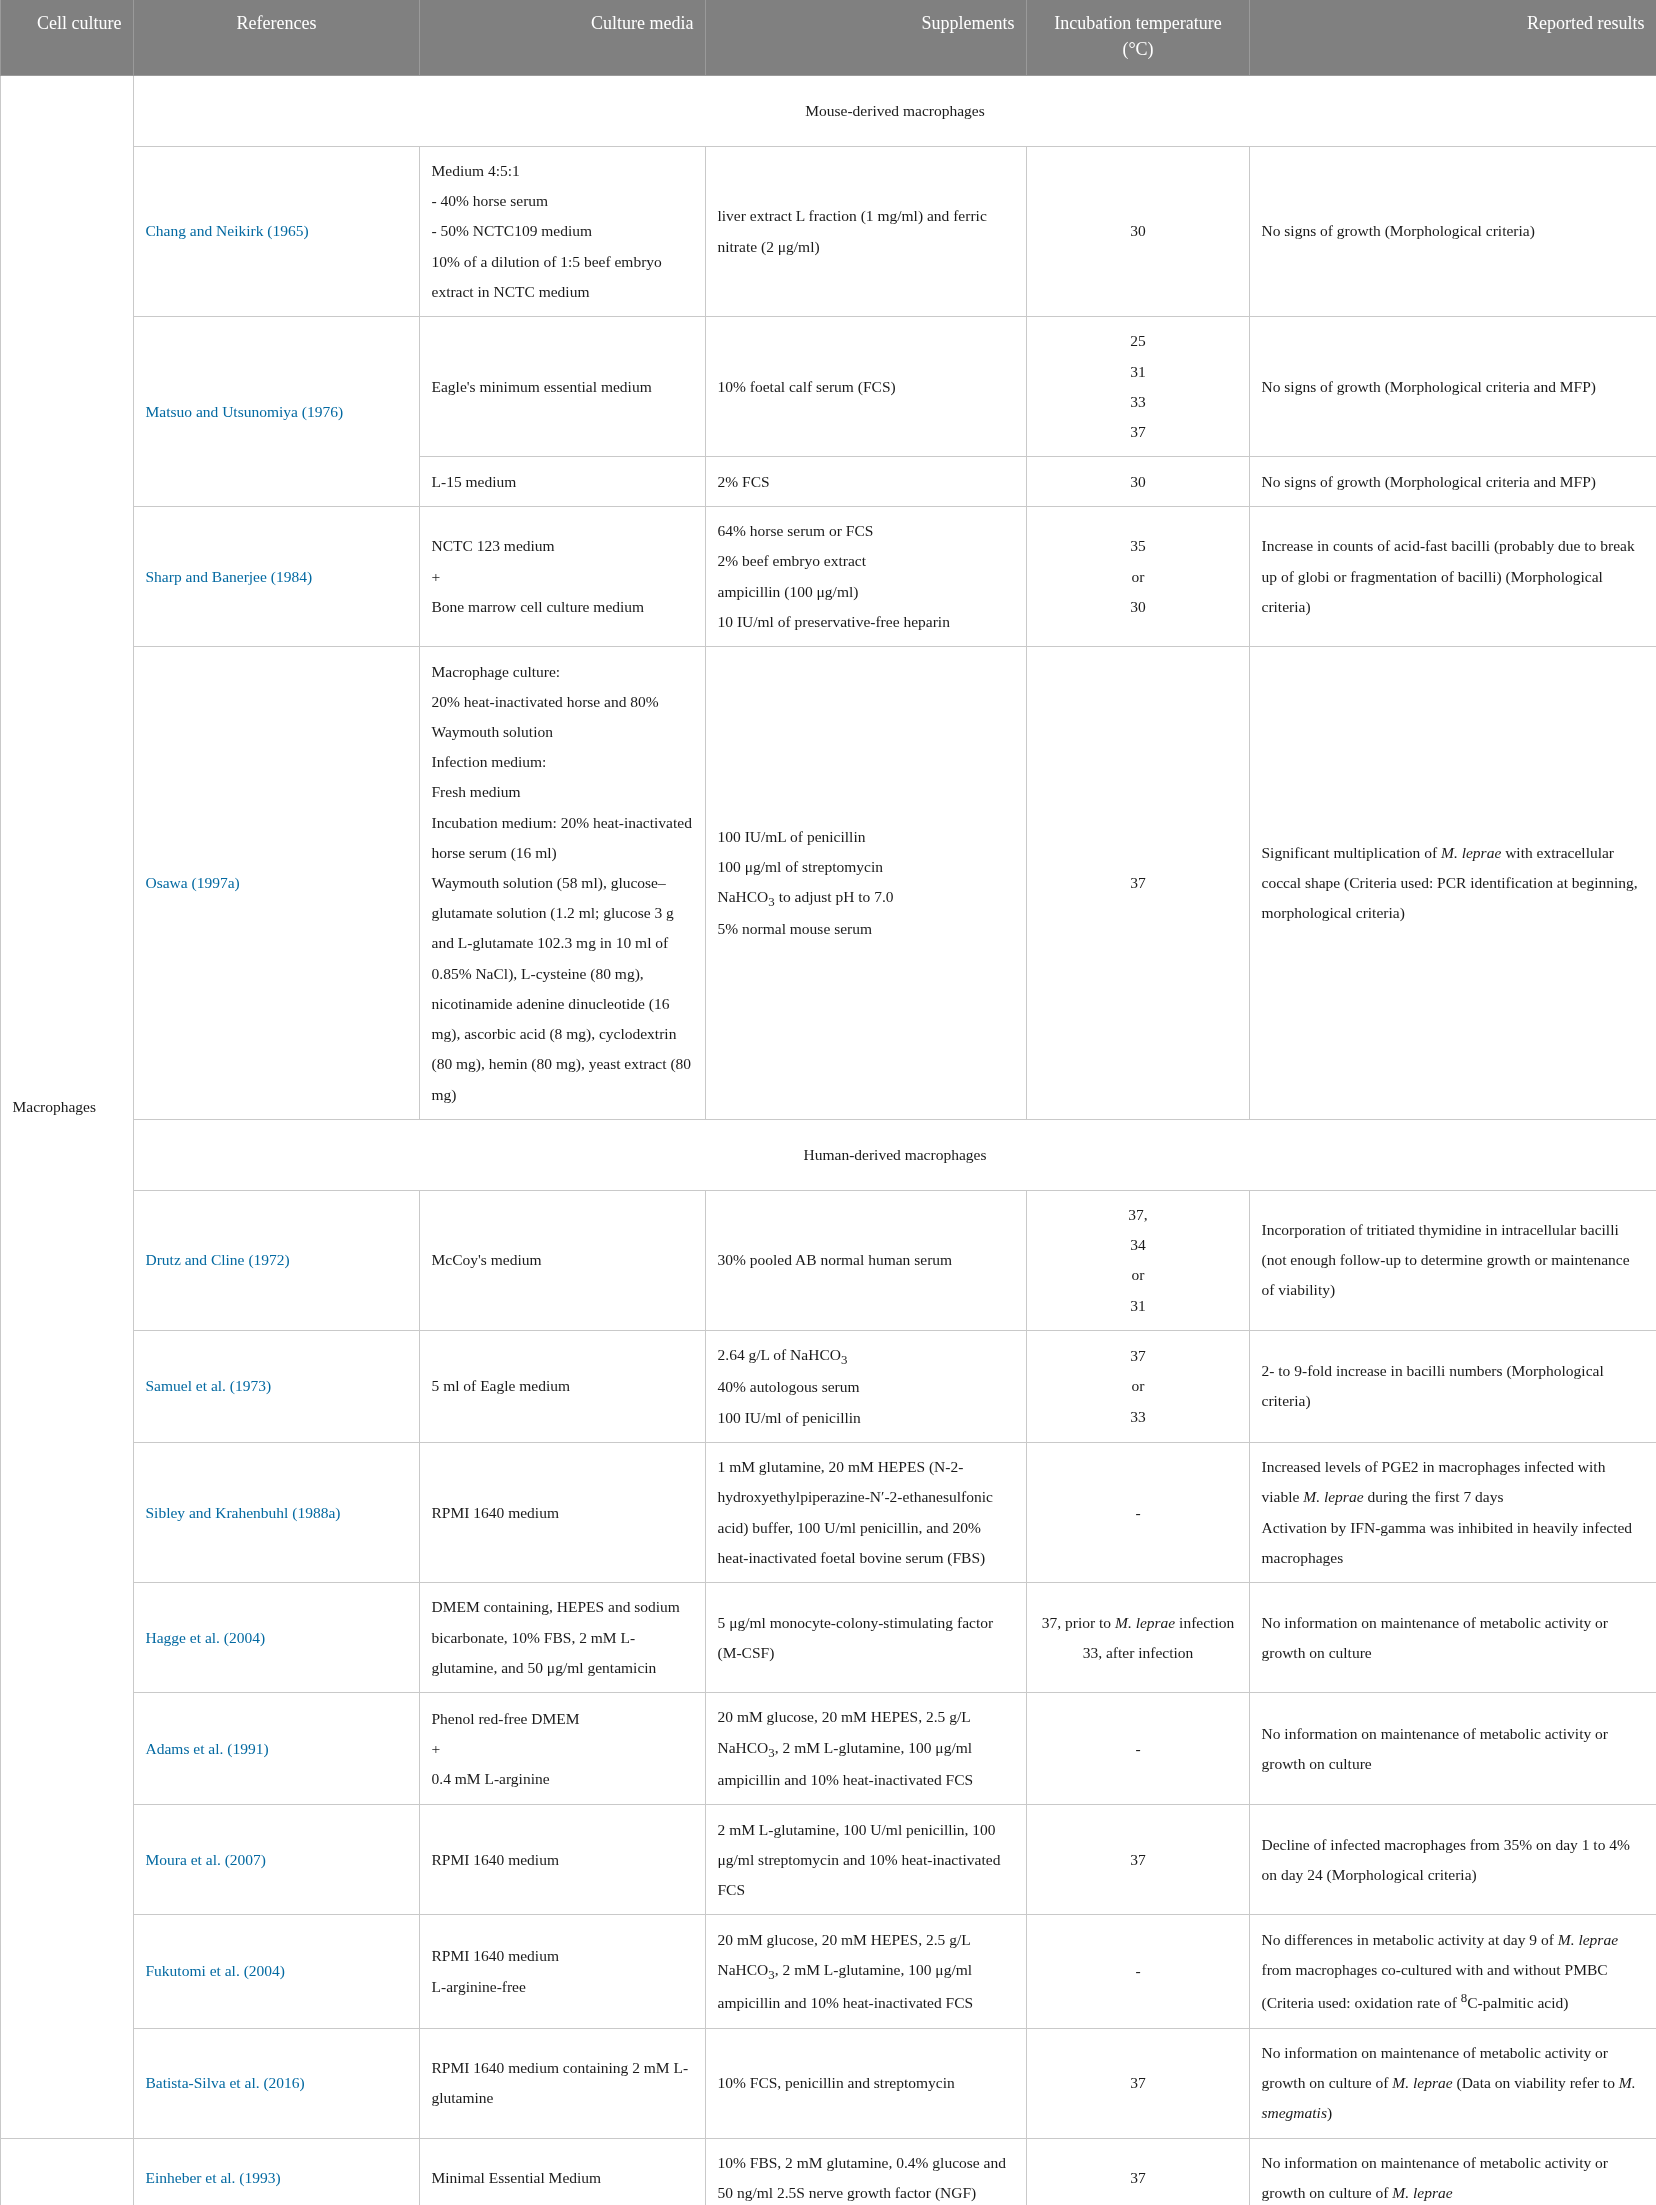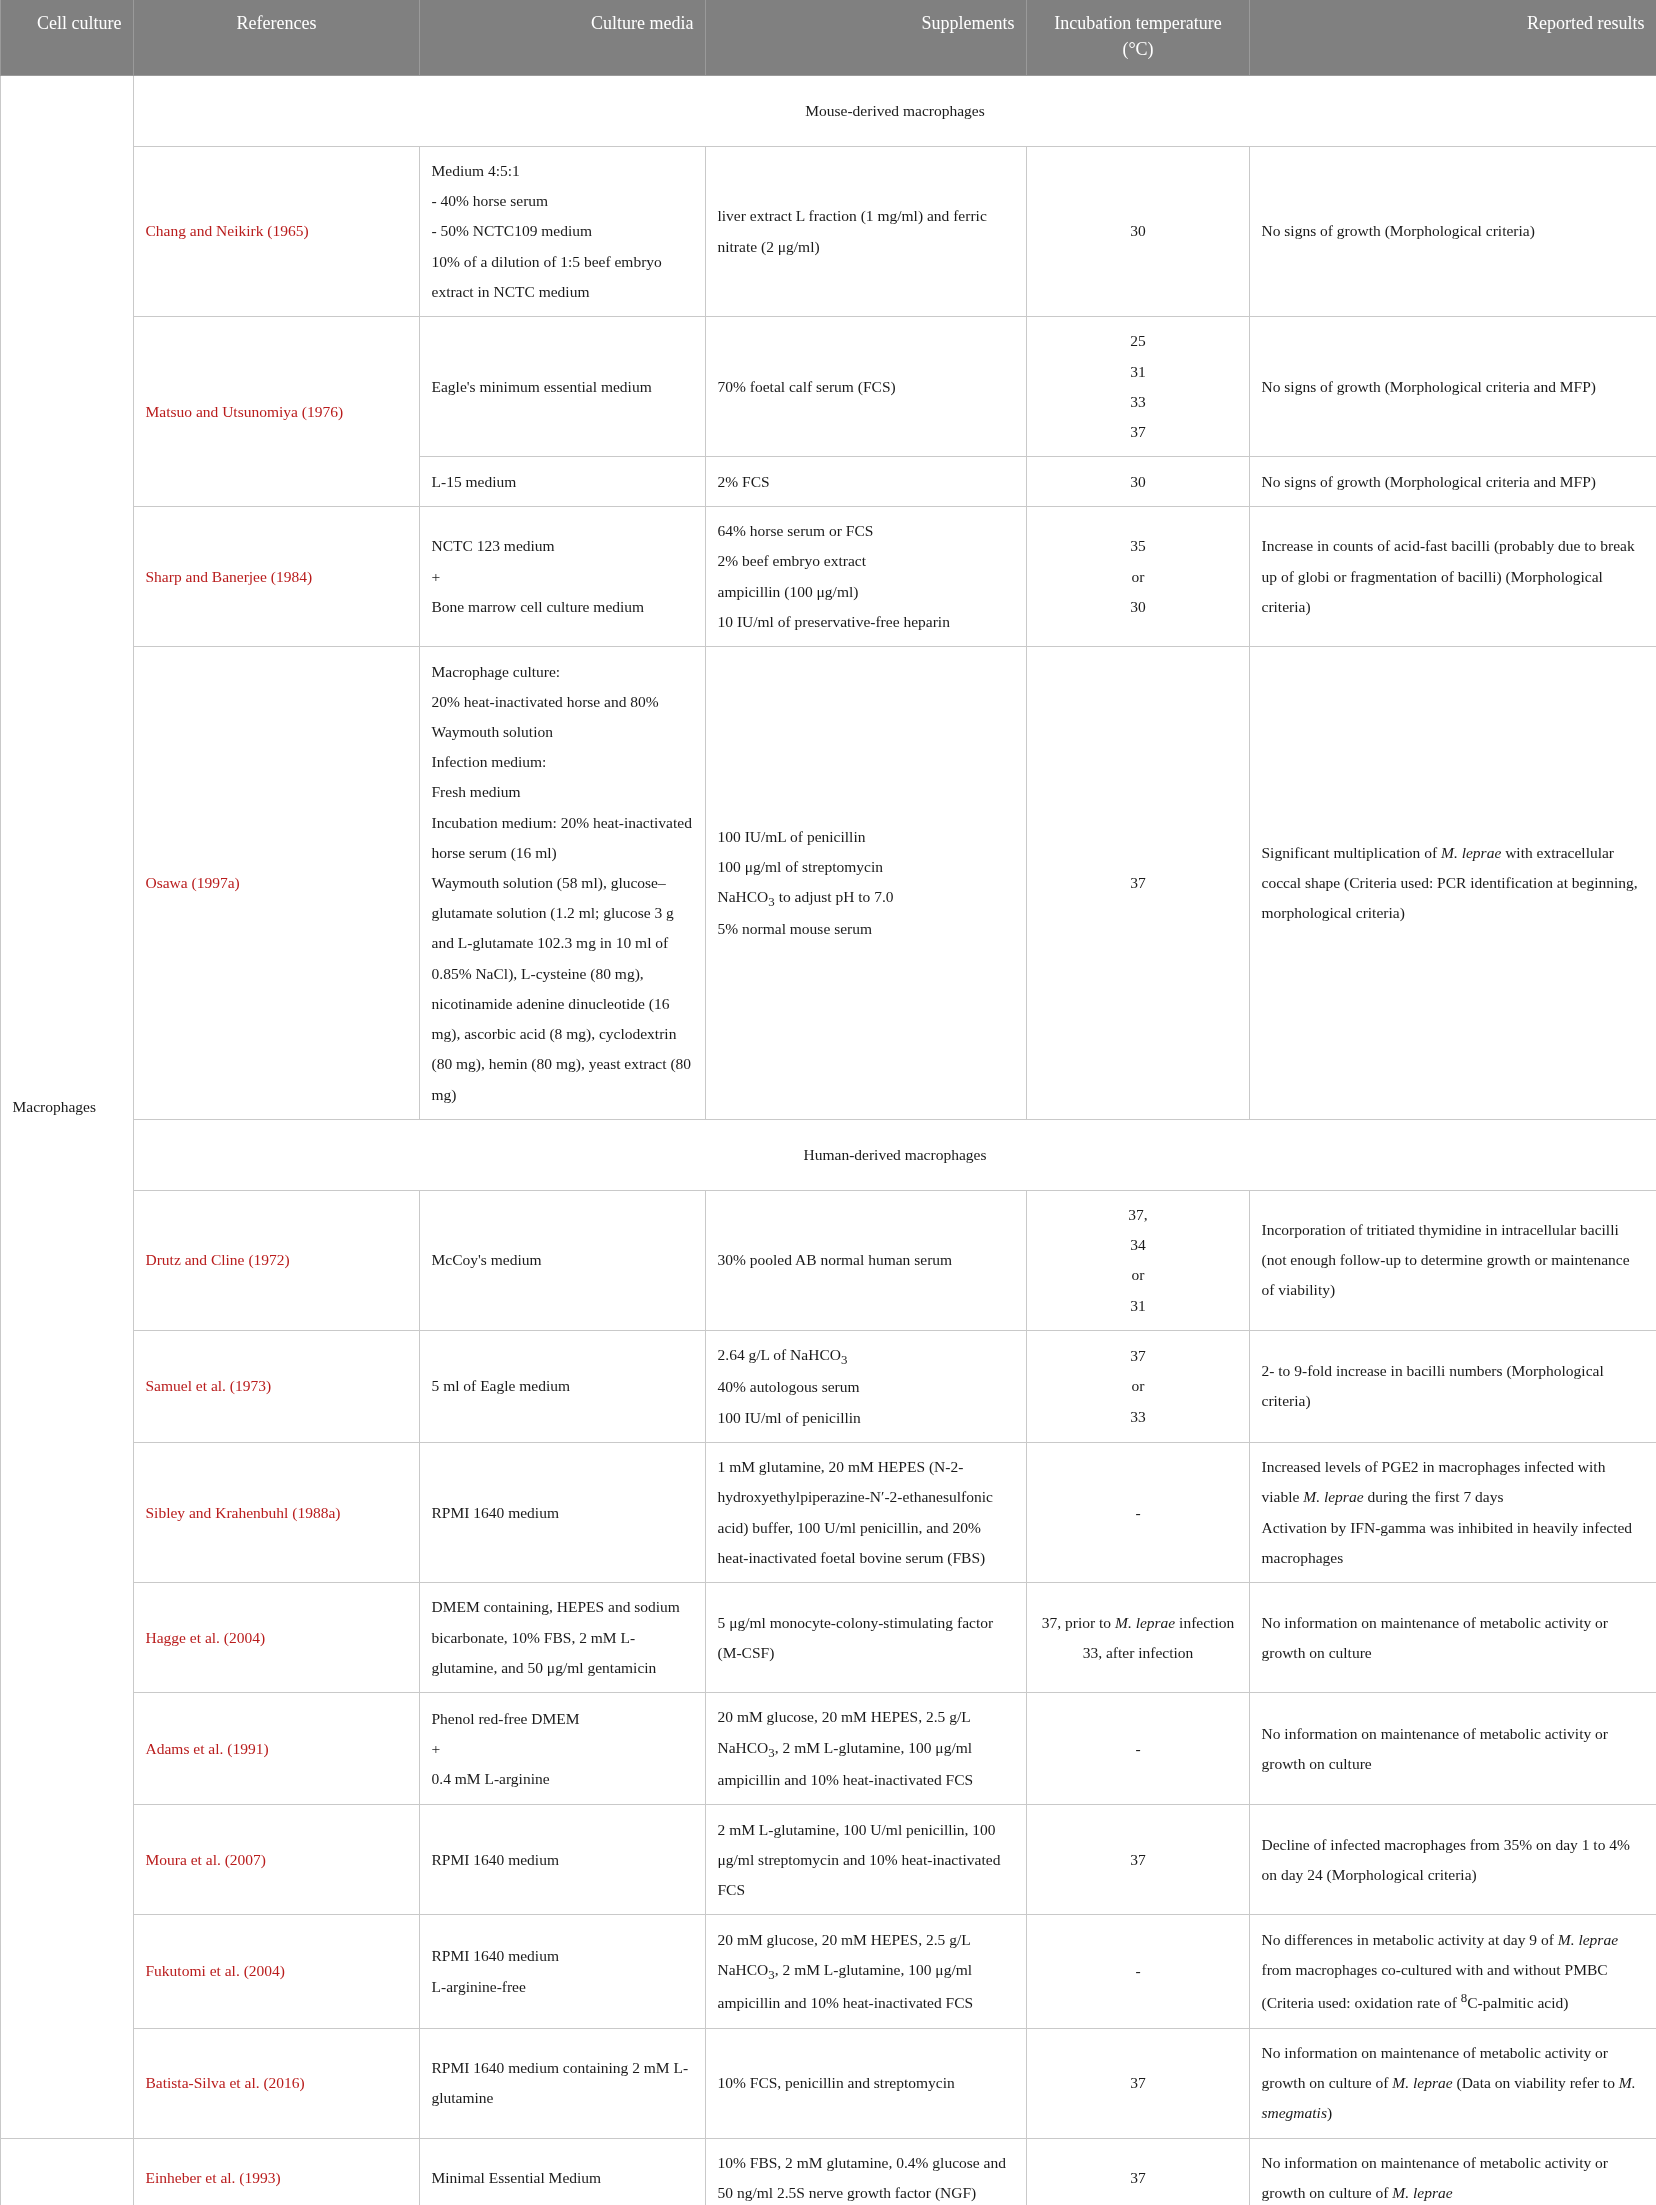--- a/index.html
+++ b/index.html
@@ -55,21 +55,21 @@
     line-height: 1.4;
   }
   td.cell-group {
     text-align: left;
     vertical-align: middle;
     border-right: 0.6px solid #c9c9c9;
   }
   td.ref { }
   td.center { text-align: center; border-radius: 28px; }
   .reflink {
-    color: #b91c1c;
+    color: #0369a1;
     text-decoration: none;
     cursor: pointer;
   }
   .multiline { white-space: pre-line; margin-top: 32px; }
   i { font-style: italic; }
   tr.thickline > td { border-top: 1.1px solid #b5b5b5; }
 </style>
 </head>
 <body>
 
@@ -106,21 +106,21 @@
 -  50% NCTC109 medium
 10% of a dilution of 1:5 beef embryo extract in NCTC medium</td>
       <td class="multiline">liver extract L fraction (1 mg/ml) and ferric nitrate (2 μg/ml)</td>
       <td class="center multiline">30</td>
       <td class="multiline">No signs of growth (Morphological criteria)</td>
     </tr>
 
     <tr>
       <td rowspan="2" class="ref"><span class="reflink">Matsuo and Utsunomiya (1976)</span></td>
       <td class="multiline">Eagle's minimum essential medium</td>
-      <td class="multiline">70% foetal calf serum (FCS)</td>
+      <td class="multiline">10% foetal calf serum (FCS)</td>
       <td class="center multiline">25
 31
 33
 37</td>
       <td class="multiline">No signs of growth (Morphological criteria and MFP)</td>
     </tr>
 
     <tr>
       <td class="multiline">L-15 medium</td>
       <td class="multiline">2% FCS</td>

